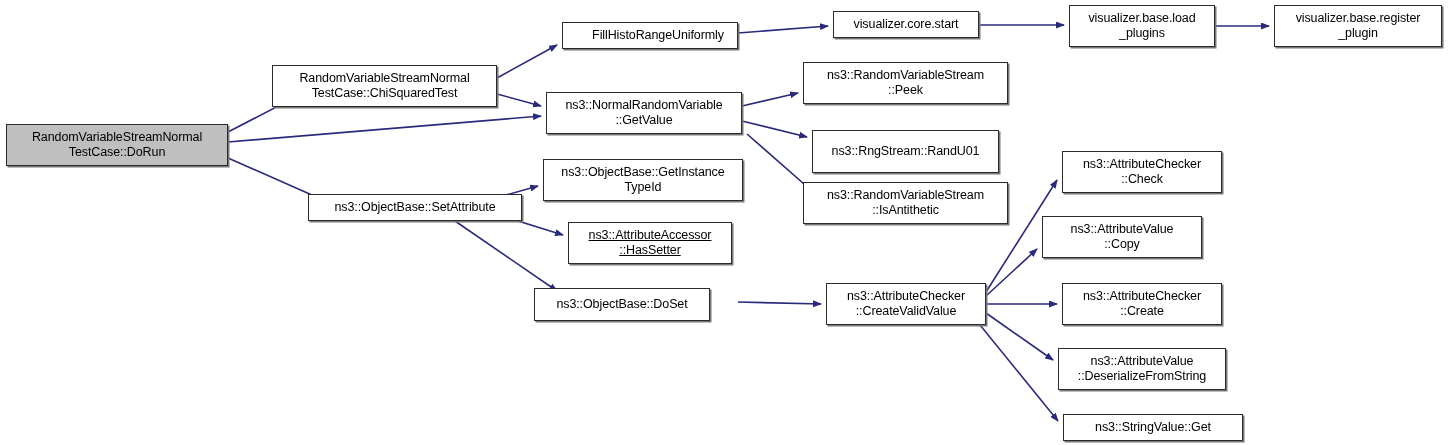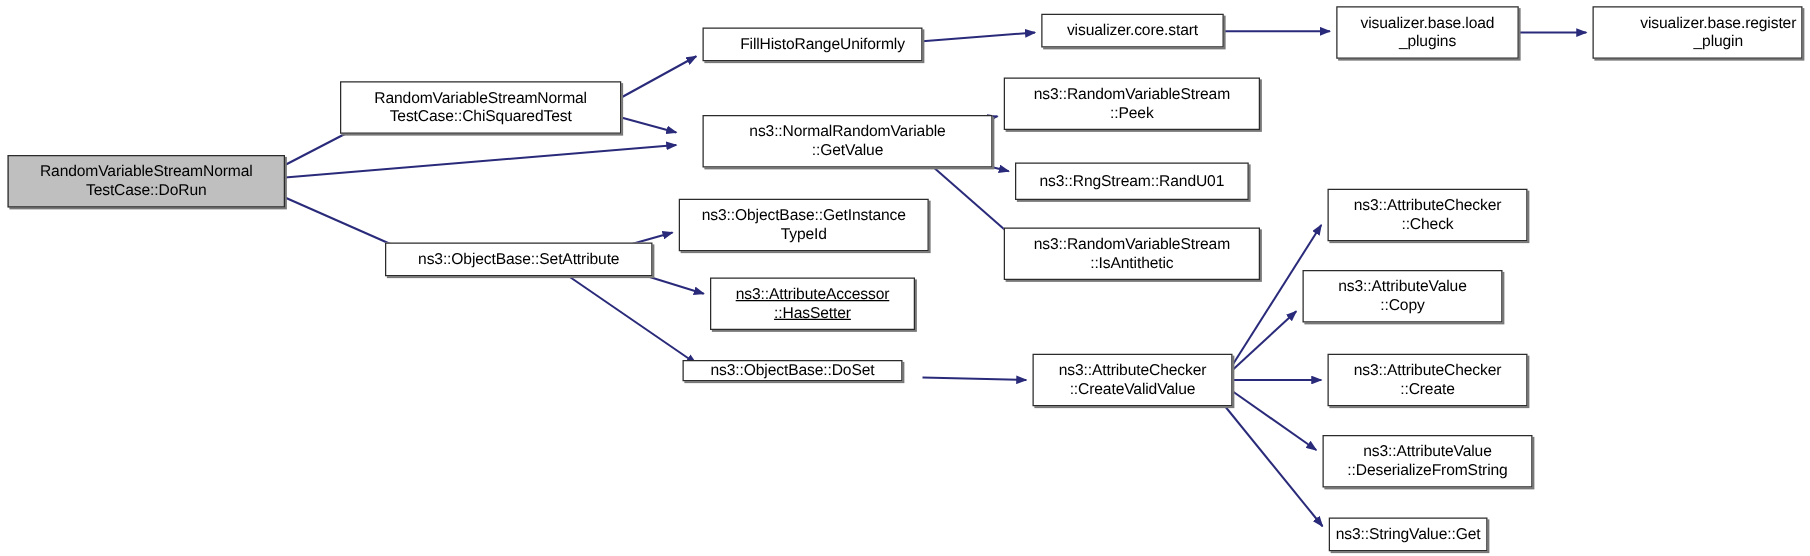--- a/index.html
+++ b/index.html
@@ -84,40 +84,40 @@
   </svg>
   <div id="node-layer">
       <div class="node root" style="left: 6px; top: 124px; width: 222px; height: 42px;"><span>RandomVariableStreamNormal
 TestCase::DoRun</span></div>
       <div class="node" style="left: 272px; top: 65px; width: 225px; height: 42px;"><span>RandomVariableStreamNormal
 TestCase::ChiSquaredTest</span></div>
       <div class="node" style="left: 562px; top: 22px; width: 176px; height: 27px; padding-left: 16px;"><span>FillHistoRangeUniformly</span></div>
       <div class="node" style="left: 833px; top: 11px; width: 146px; height: 27px; justify-content: center;"><span>visualizer.core.start</span></div>
       <div class="node" style="left: 1069px; top: 5px; width: 146px; height: 42px;"><span>visualizer.base.load
 _plugins</span></div>
-      <div class="node" style="left: 1274px; top: 5px; width: 168px; height: 42px; justify-content: flex-end;"><span>visualizer.base.register
+      <div class="node" style="left: 1274px; top: 5px; width: 168px; height: 42px;"><span>visualizer.base.register
 _plugin</span></div>
-      <div class="node" style="left: 546px; top: 92px; width: 232px; height: 42px; margin-left: 16px;"><span>ns3::NormalRandomVariable
+      <div class="node" style="left: 546px; top: 92px; width: 196px; height: 42px;"><span>ns3::NormalRandomVariable
 ::GetValue</span></div>
       <div class="node" style="left: 803px; top: 62px; width: 205px; height: 42px;"><span>ns3::RandomVariableStream
 ::Peek</span></div>
-      <div class="node" style="left: 812px; top: 130px; width: 187px; height: 30px;"><span>ns3::RngStream::RandU01</span></div>
+      <div class="node" style="left: 812px; top: 130px; width: 187px; height: 43px;"><span>ns3::RngStream::RandU01</span></div>
       <div class="node" style="left: 803px; top: 182px; width: 205px; height: 42px;"><span>ns3::RandomVariableStream
 ::IsAntithetic</span></div>
       <div class="node" style="left: 278px; top: 194px; width: 214px; height: 27px; margin-left: 30px;"><span>ns3::ObjectBase::SetAttribute</span></div>
       <div class="node" style="left: 543px; top: 159px; width: 200px; height: 42px;"><span>ns3::ObjectBase::GetInstance
 TypeId</span></div>
       <div class="node" style="left: 568px; top: 222px; width: 164px; height: 42px; text-decoration: underline;"><span>ns3::AttributeAccessor
 ::HasSetter</span></div>
-      <div class="node" style="left: 546px; top: 288px; width: 176px; height: 17px;"><span>ns3::ObjectBase::DoSet</span></div>
+      <div class="node" style="left: 534px; top: 288px; width: 176px; height: 33px;"><span>ns3::ObjectBase::DoSet</span></div>
       <div class="node" style="left: 826px; top: 283px; width: 160px; height: 42px;"><span>ns3::AttributeChecker
 ::CreateValidValue</span></div>
       <div class="node" style="left: 1062px; top: 151px; width: 160px; height: 42px;"><span>ns3::AttributeChecker
 ::Check</span></div>
       <div class="node" style="left: 1042px; top: 216px; width: 160px; height: 42px;"><span>ns3::AttributeValue
 ::Copy</span></div>
       <div class="node" style="left: 1062px; top: 283px; width: 160px; height: 42px;"><span>ns3::AttributeChecker
 ::Create</span></div>
       <div class="node" style="left: 1058px; top: 348px; width: 168px; height: 42px;"><span>ns3::AttributeValue
 ::DeserializeFromString</span></div>
-      <div class="node" style="left: 1063px; top: 414px; width: 127px; height: 27px;"><span>ns3::StringValue::Get</span></div>
+      <div class="node" style="left: 1063px; top: 414px; width: 180px; height: 27px;"><span>ns3::StringValue::Get</span></div>
     </div>
 </div>
 
 </body></html>

